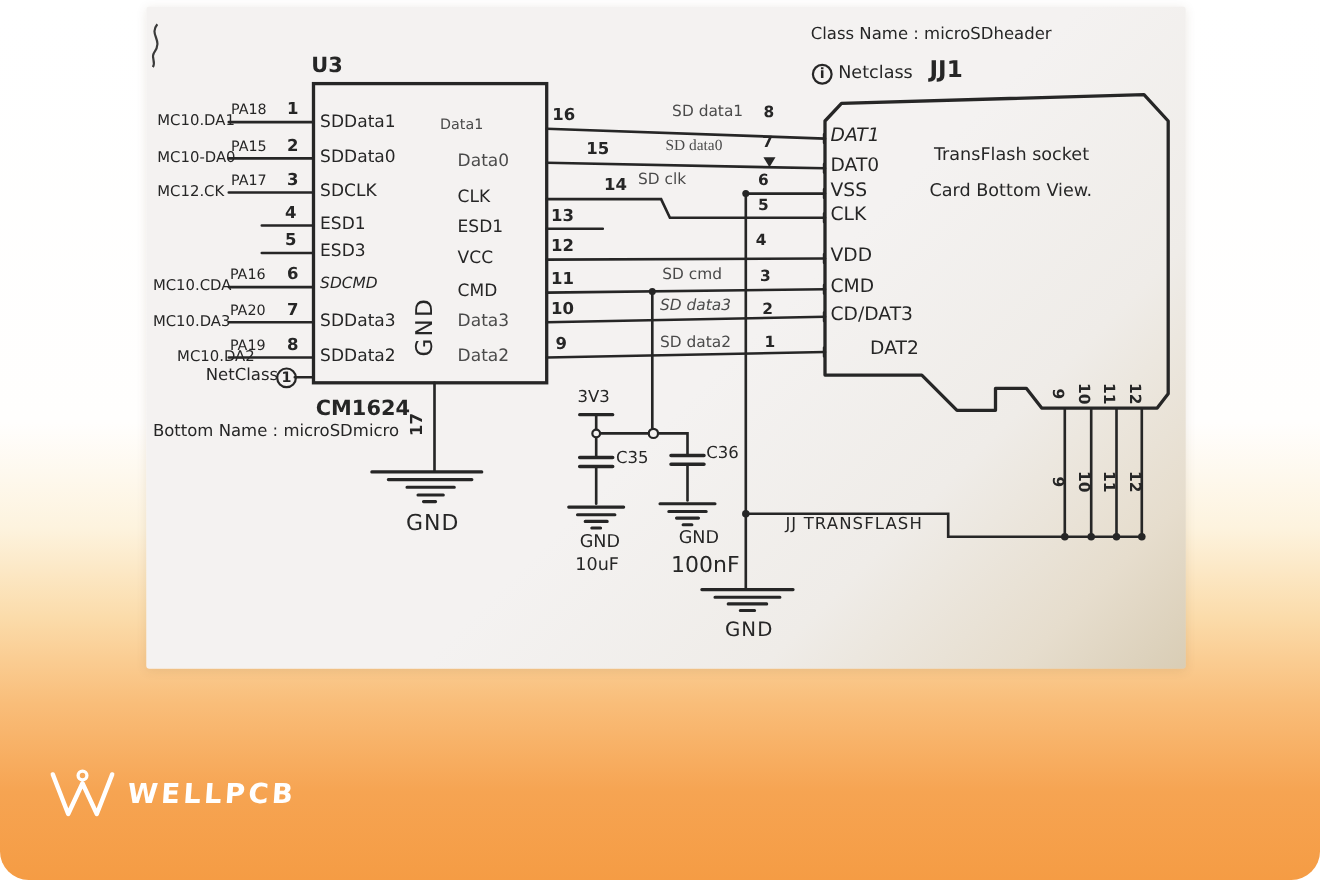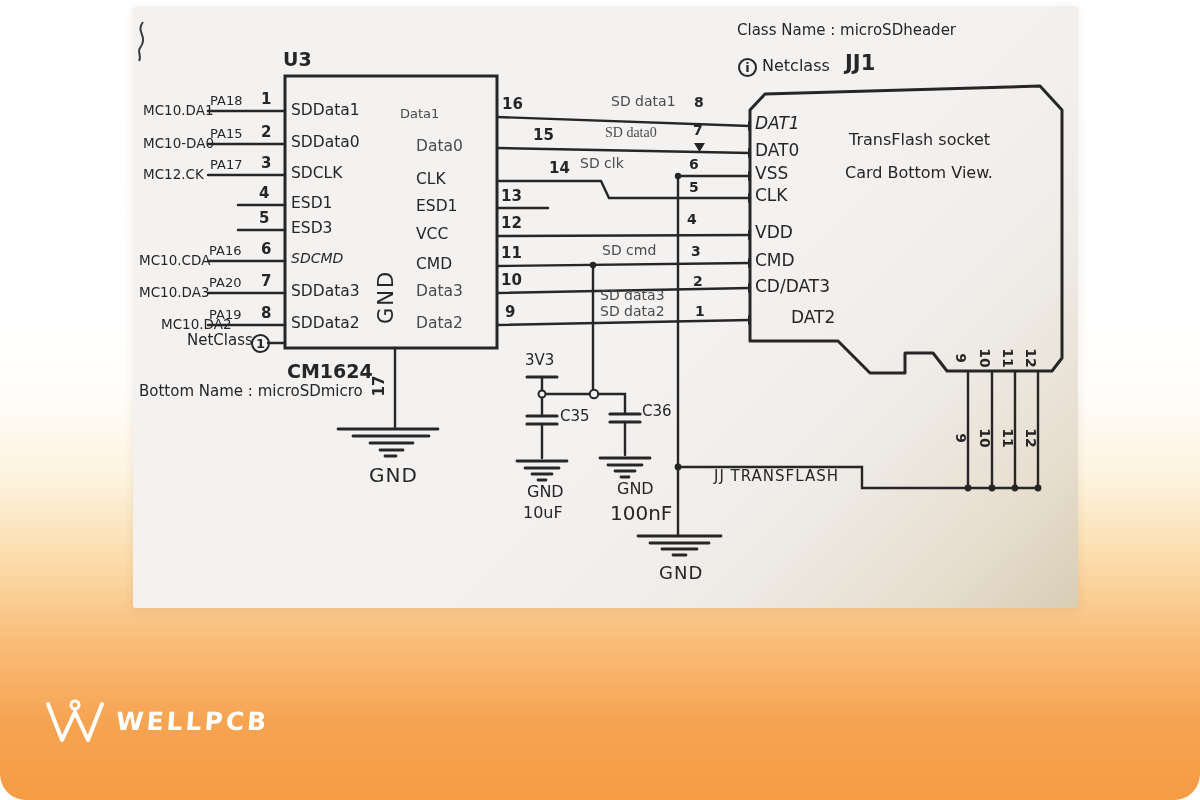--- a/index.html
+++ b/index.html
@@ -133,21 +133,21 @@
       <div class="lbl b" style="left:368px;top:183px;font-size:15px;">13</div>
       <div class="lbl b" style="left:368px;top:210px;font-size:15px;">12</div>
       <div class="lbl b" style="left:368px;top:240px;font-size:15px;">11</div>
       <div class="lbl b" style="left:368px;top:267px;font-size:15px;">10</div>
       <div class="lbl b" style="left:372px;top:299px;font-size:15px;">9</div>
 
       <div class="lbl pencil" style="left:478px;top:88px;font-size:14px;">SD data1</div>
       <div class="lbl pencil" style="left:472px;top:120px;font-size:14px;font-family:Liberation Serif, serif;">SD data0</div>
       <div class="lbl pencil" style="left:447px;top:150px;font-size:14px;">SD clk</div>
       <div class="lbl pencil" style="left:469px;top:237px;font-size:14px;">SD cmd</div>
-      <div class="lbl pencil" style="left:467px;top:282px;font-size:14px;">SD data3</div>
+      <div class="lbl pencil" style="left:467px;top:265px;font-size:14px;font-style:italic;">SD data3</div>
       <div class="lbl pencil" style="left:467px;top:298px;font-size:14px;">SD data2</div>
 
       <div class="lbl" style="left:54px;top:327px;font-size:15px;">NetClass</div>
       <div class="ncircle" style="left:118px;top:328px;">
           <span>1</span>
         </div>
       <div class="lbl b" style="left:154px;top:356px;font-size:19px;">CM1624</div>
       <div class="lbl" style="left:6px;top:378px;font-size:15px;">Bottom Name : microSDmicro</div>
 
       <div class="lbl b rotm90" style="left:232px;top:372px;width:30px;height:16px;font-size:15px;text-align:center;">17</div>

